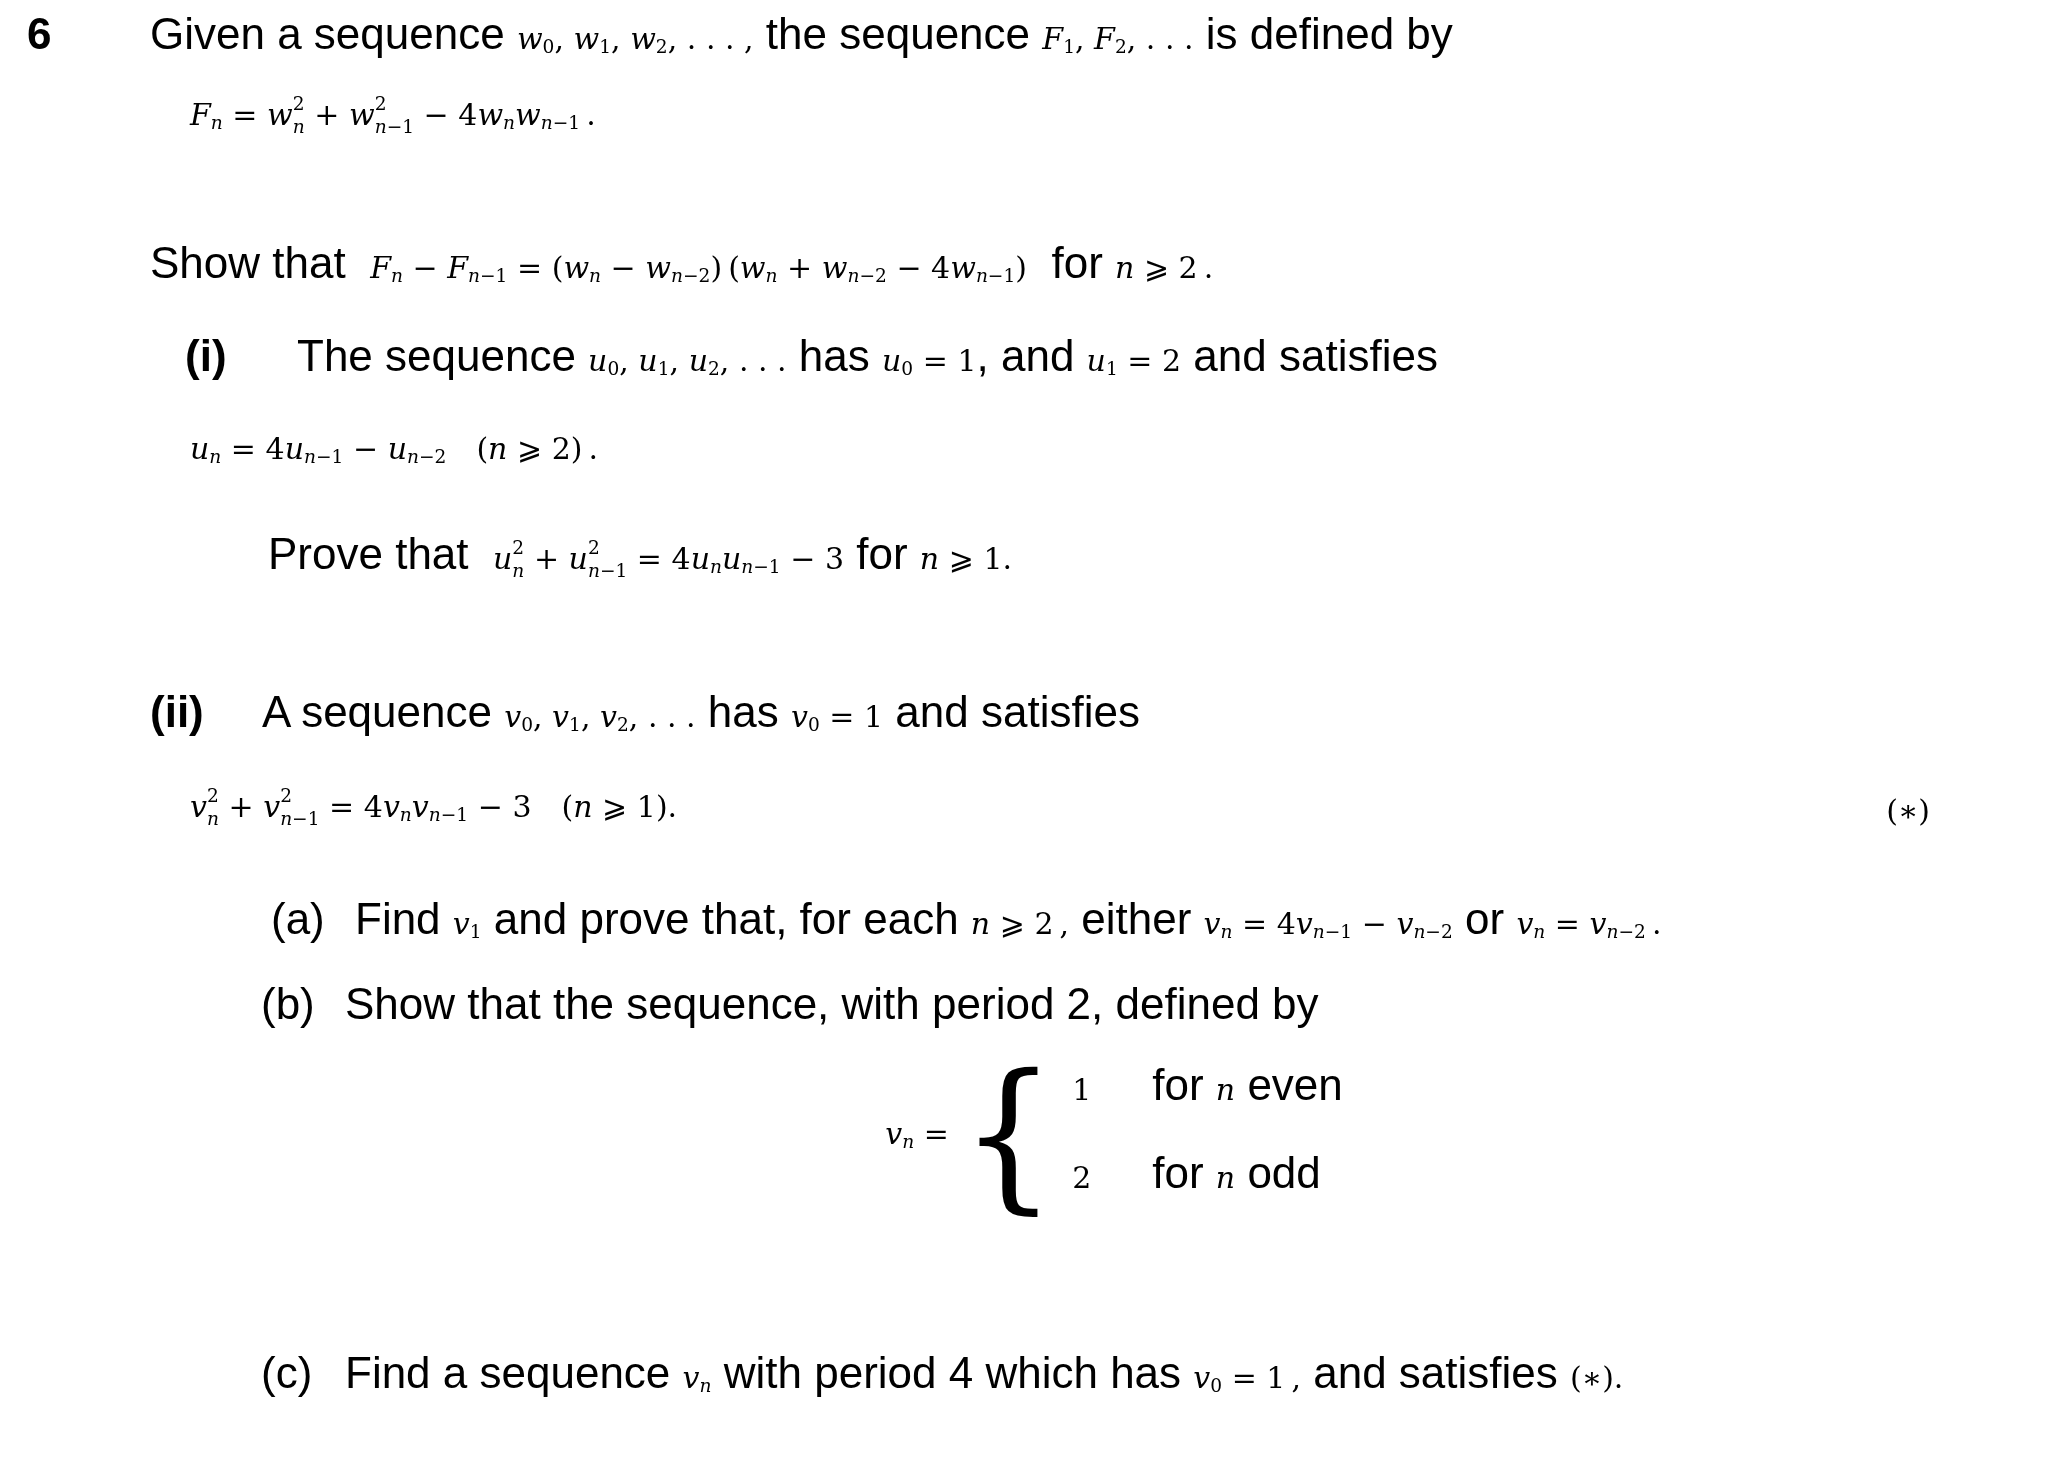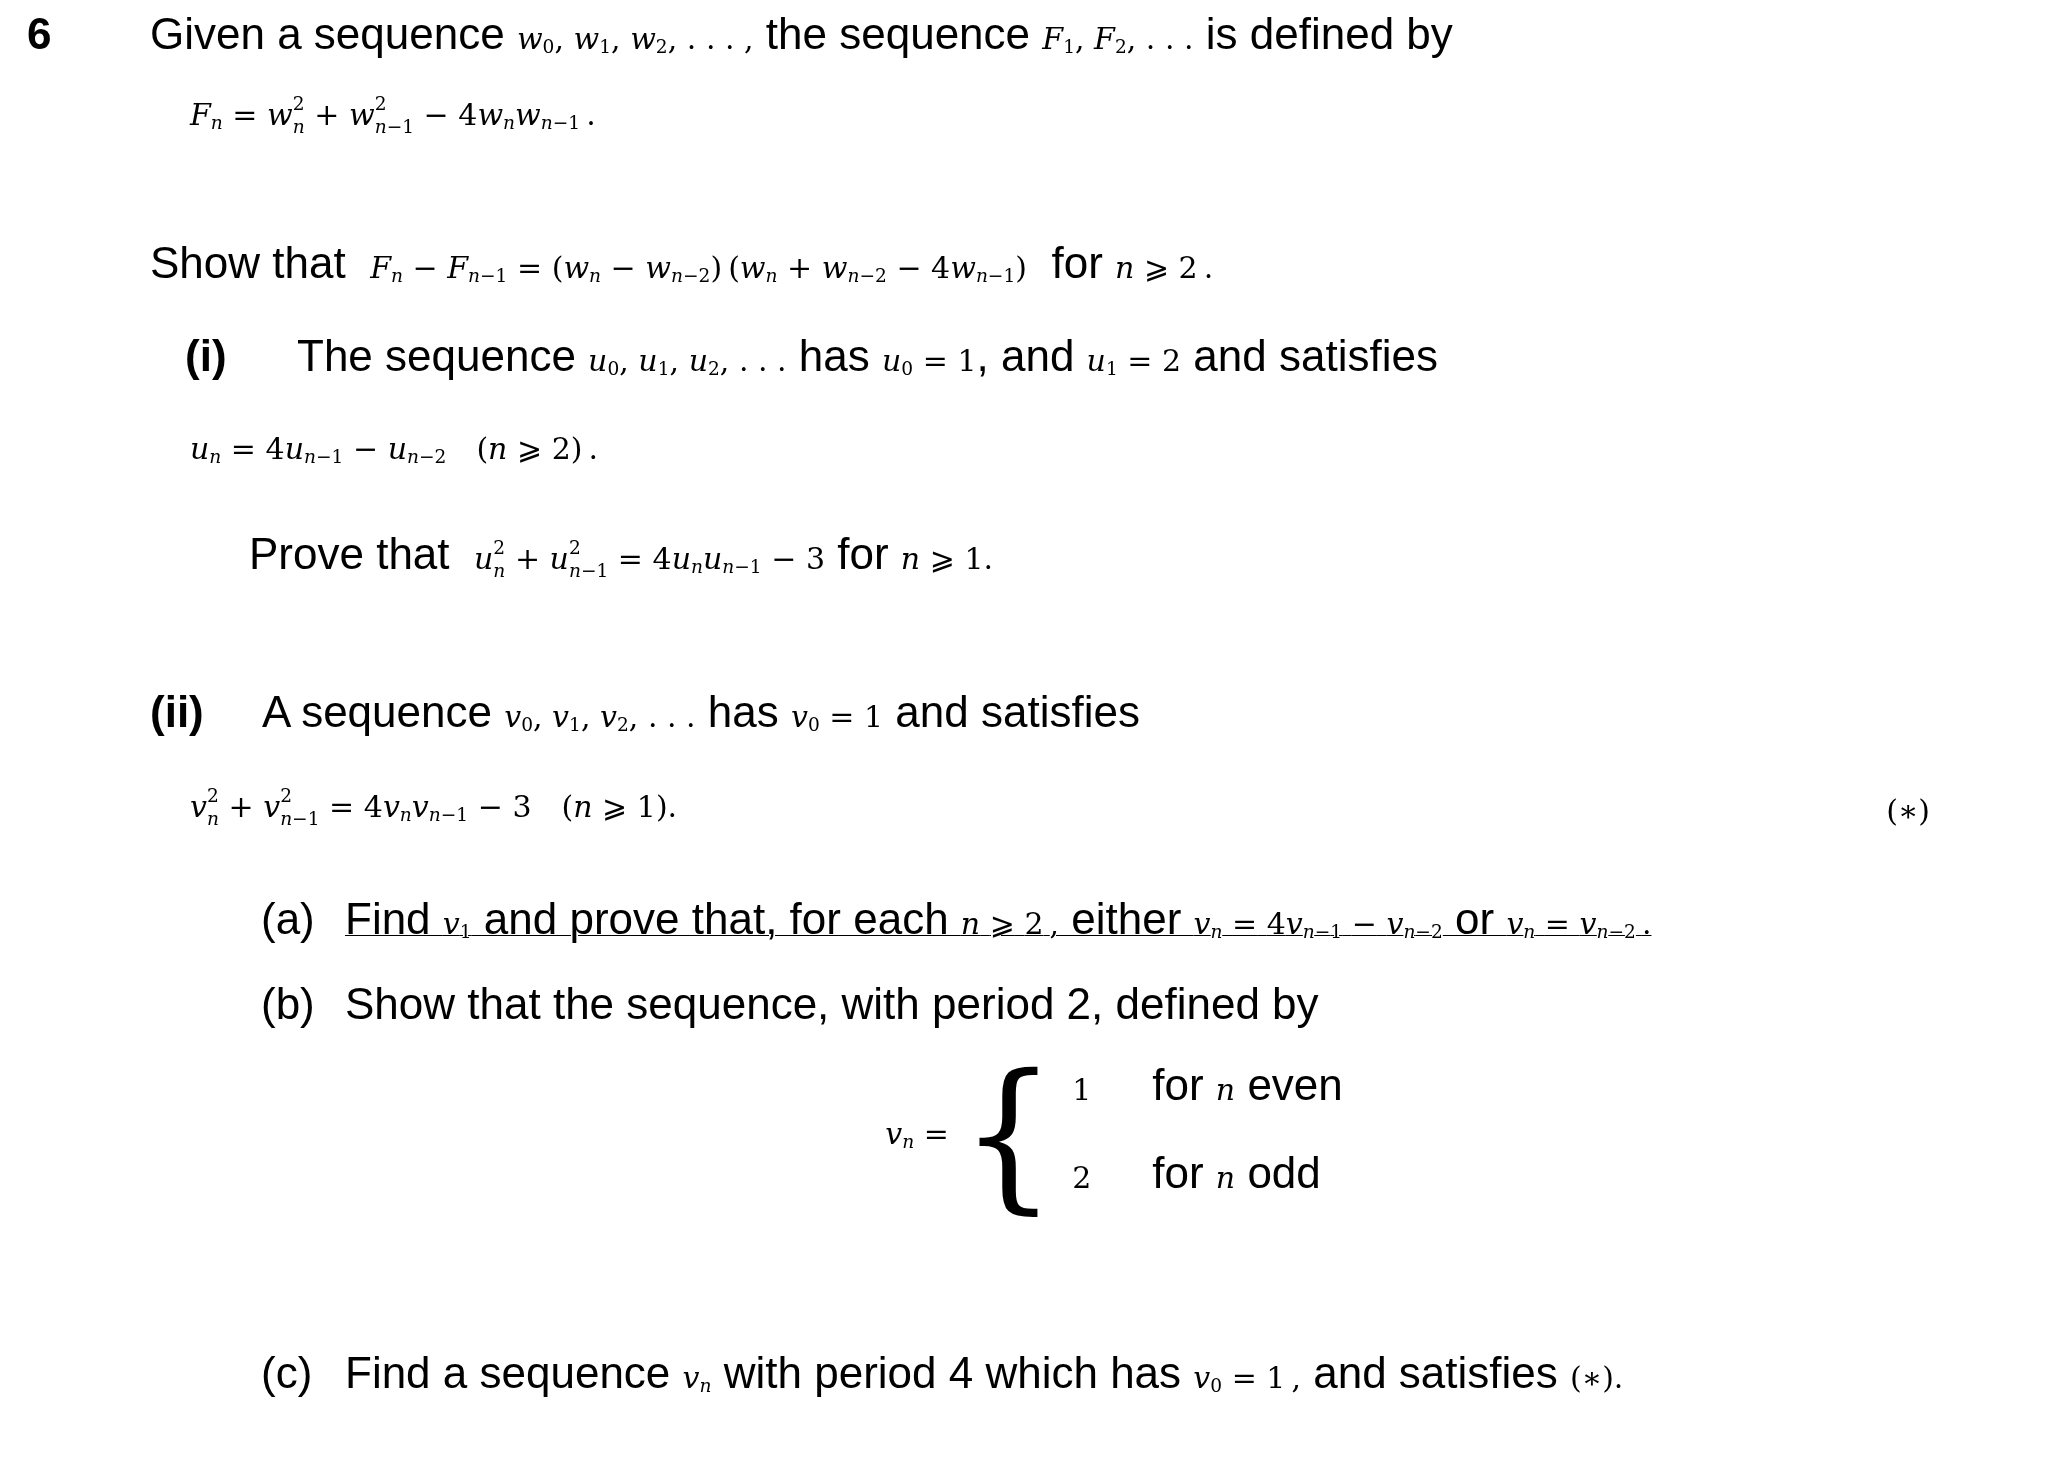--- a/index.html
+++ b/index.html
@@ -33,24 +33,24 @@
   .casecol{display:inline-flex;flex-direction:column;gap:18px;}
   .caserow{display:inline-flex;align-items:baseline;line-height:60px;white-space:pre;}
   .caseval{display:inline-block;width:44px;}
   .caselabel{margin-left:36px;}
   
   #row-intro{left:150px;top:2px;}
   #row-eq-f{top:60px;}
   #row-show{left:150px;top:231px;}
   #row-item-i{left:150px;top:324px;margin-left:35px;}
   #row-eq-u{top:394px;}
-  #row-prove{left:249px;top:522px;}
+  #row-prove{left:268px;top:522px;}
   #row-item-ii{left:150px;top:680px;}
   #row-eq-v{top:752px;}
-  #row-item-a{left:261px;top:887px;text-decoration:underline;}
+  #row-item-a{left:271px;top:887px;}
   #row-item-b{left:261px;top:972px;}
   #row-eq-cases{top:1055px;}
   #row-satisfies{left:345px;top:1276px;}
   #row-item-c{left:261px;top:1341px;}
 </style>
 </head>
 <body>
 
 <div class="page">
   <div id="qnum" class="t bold">6</div>

